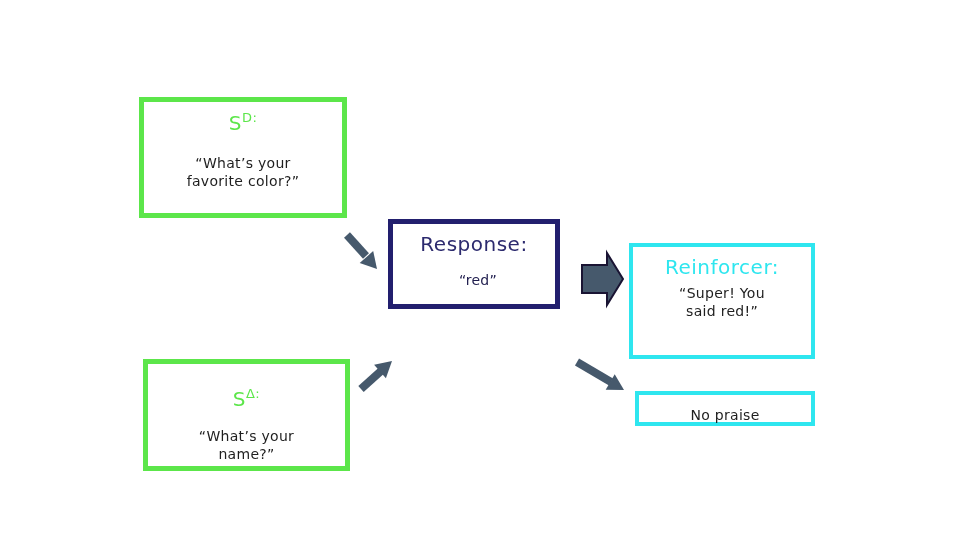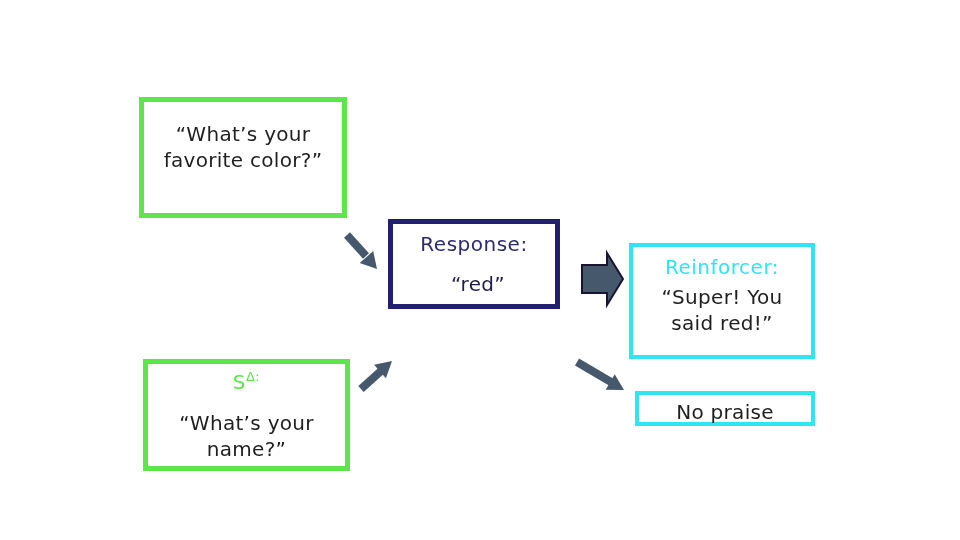--- a/index.html
+++ b/index.html
@@ -41,42 +41,42 @@
   .box-title sup {
     font-size: 13px;
     vertical-align: super;
     line-height: 0;
   }
   .green-text { color: #5ce64a; }
   .cyan-text  { color: #2ee6ef; }
   .navy-text  { color: #2c2a6e; }
 
   .box-body {
-    font-size: 20px;
+    font-size: 14px;
     line-height: 1.3;
     white-space: pre-line;
     color: #1f1f1f;
     letter-spacing: 0.3px;
   }
   .navy-body { color: #1f1d4e; }
 
   #box-sd        { left: 139px; top:  97px; width: 208px; height: 121px; }
   #box-sd .box-title { margin-top: 9px; }
   #box-sd .box-body  { margin-top: 19px; }
 
   #box-response  { left: 388px; top: 219px; width: 172px; height: 90px; }
   #box-response .box-title { margin-top: 8px; }
   #box-response .box-body  { margin-top: 15px; margin-left: 8px; }
 
   #box-reinforcer { left: 629px; top: 243px; width: 186px; height: 116px; text-align: center; }
   #box-reinforcer .box-title { margin-top: 8px; }
   #box-reinforcer .box-body  { margin-top: 5px; }
 
   #box-sdelta    { left: 143px; top: 359px; width: 207px; height: 112px; }
-  #box-sdelta .box-title { margin-top: 6px; }
+  #box-sdelta .box-title { margin-top: 23px; }
   #box-sdelta .box-body  { margin-top: 16px; }
 
   #box-nopraise  { left: 635px; top: 391px; width: 180px; height: 35px;
                    display: flex; align-items: flex-end; justify-content: center; }
   #box-nopraise .box-body { margin: 0; line-height: 1; }
 </style>
 </head>
 <body>
 
 <div class="slide">
@@ -97,20 +97,21 @@
       <polygon points="392,361 385.9,378.3 374.1,364.8" fill="#46596c"></polygon>
     </g>
 
     <g>
       <line x1="577" y1="362" x2="611" y2="382" stroke="#46596c" stroke-width="8"></line>
       <polygon points="624,390 605.7,389.7 614.7,374.3" fill="#46596c"></polygon>
     </g>
   </svg>
 
   <div class="box green-border" id="box-sd">
+    <div class="box-title green-text"><span>S</span><sup>D:</sup></div>
     <div class="box-body">“What’s your
 favorite color?”</div>
   </div>
 
   <div class="box navy-border" id="box-response">
     <div class="box-title navy-text">Response:</div>
     <div class="box-body navy-body">“red”</div>
   </div>
 
   <div class="box cyan-border" id="box-reinforcer">

